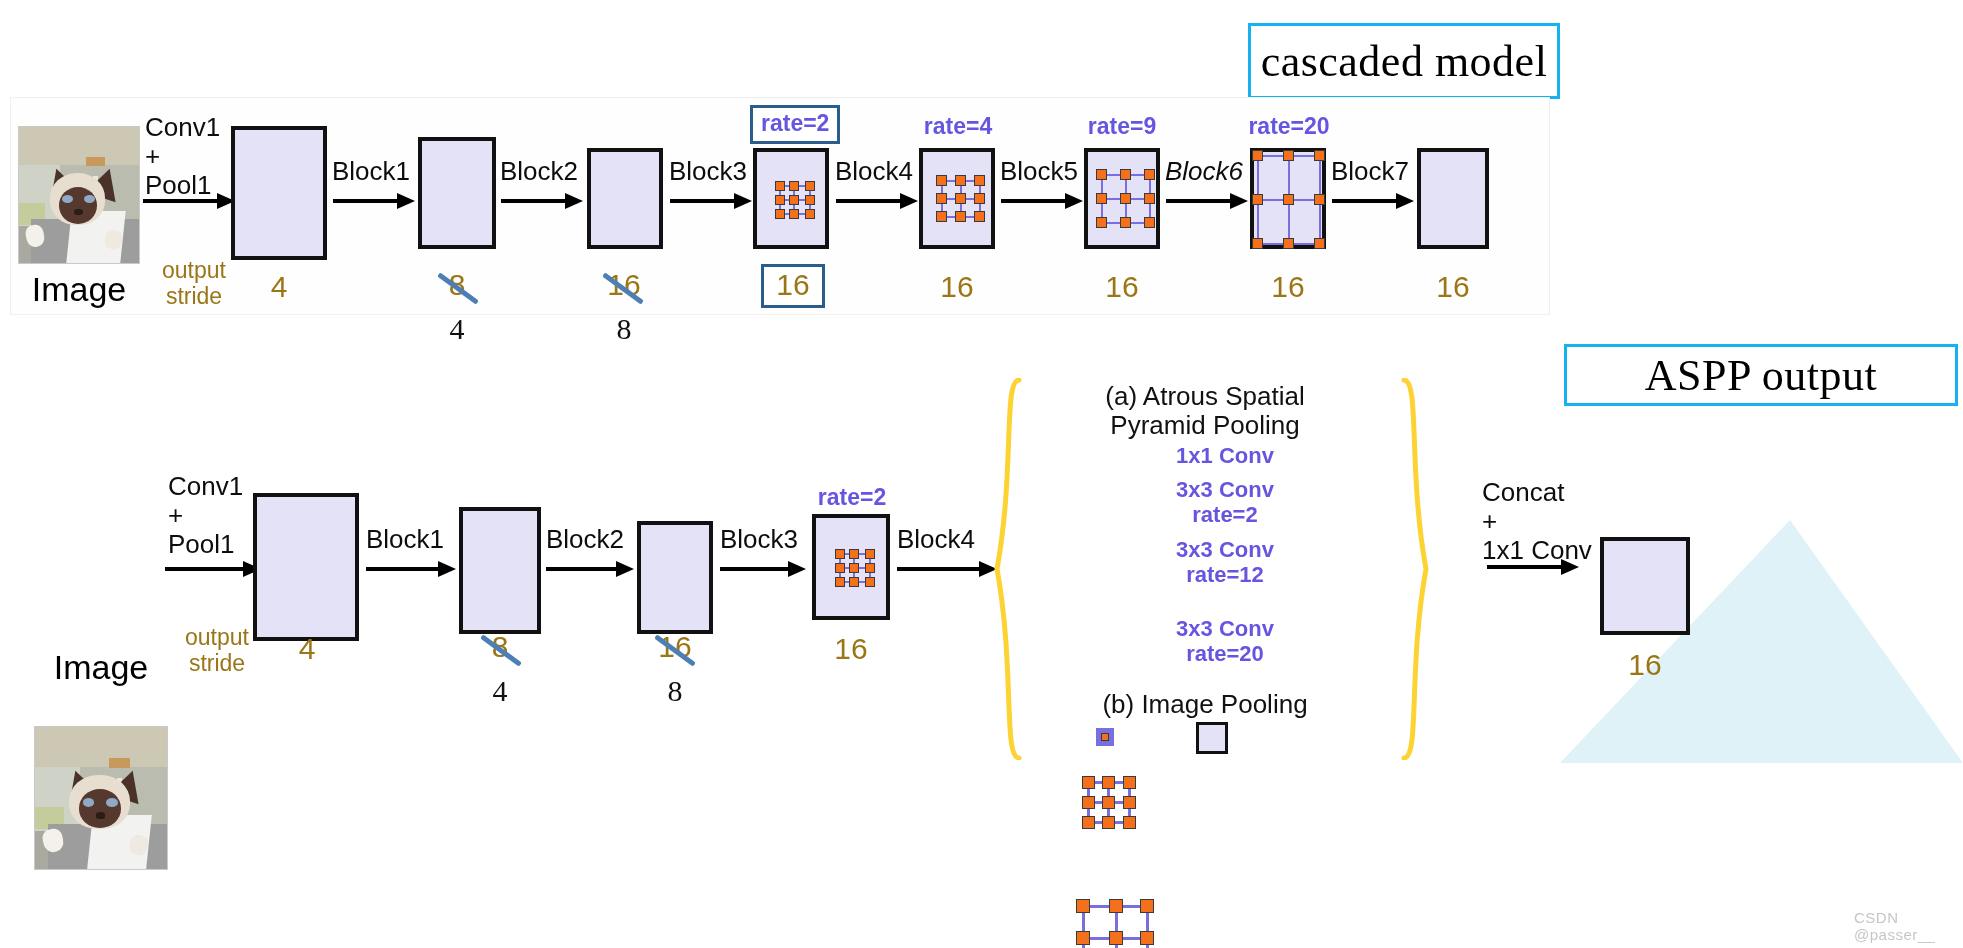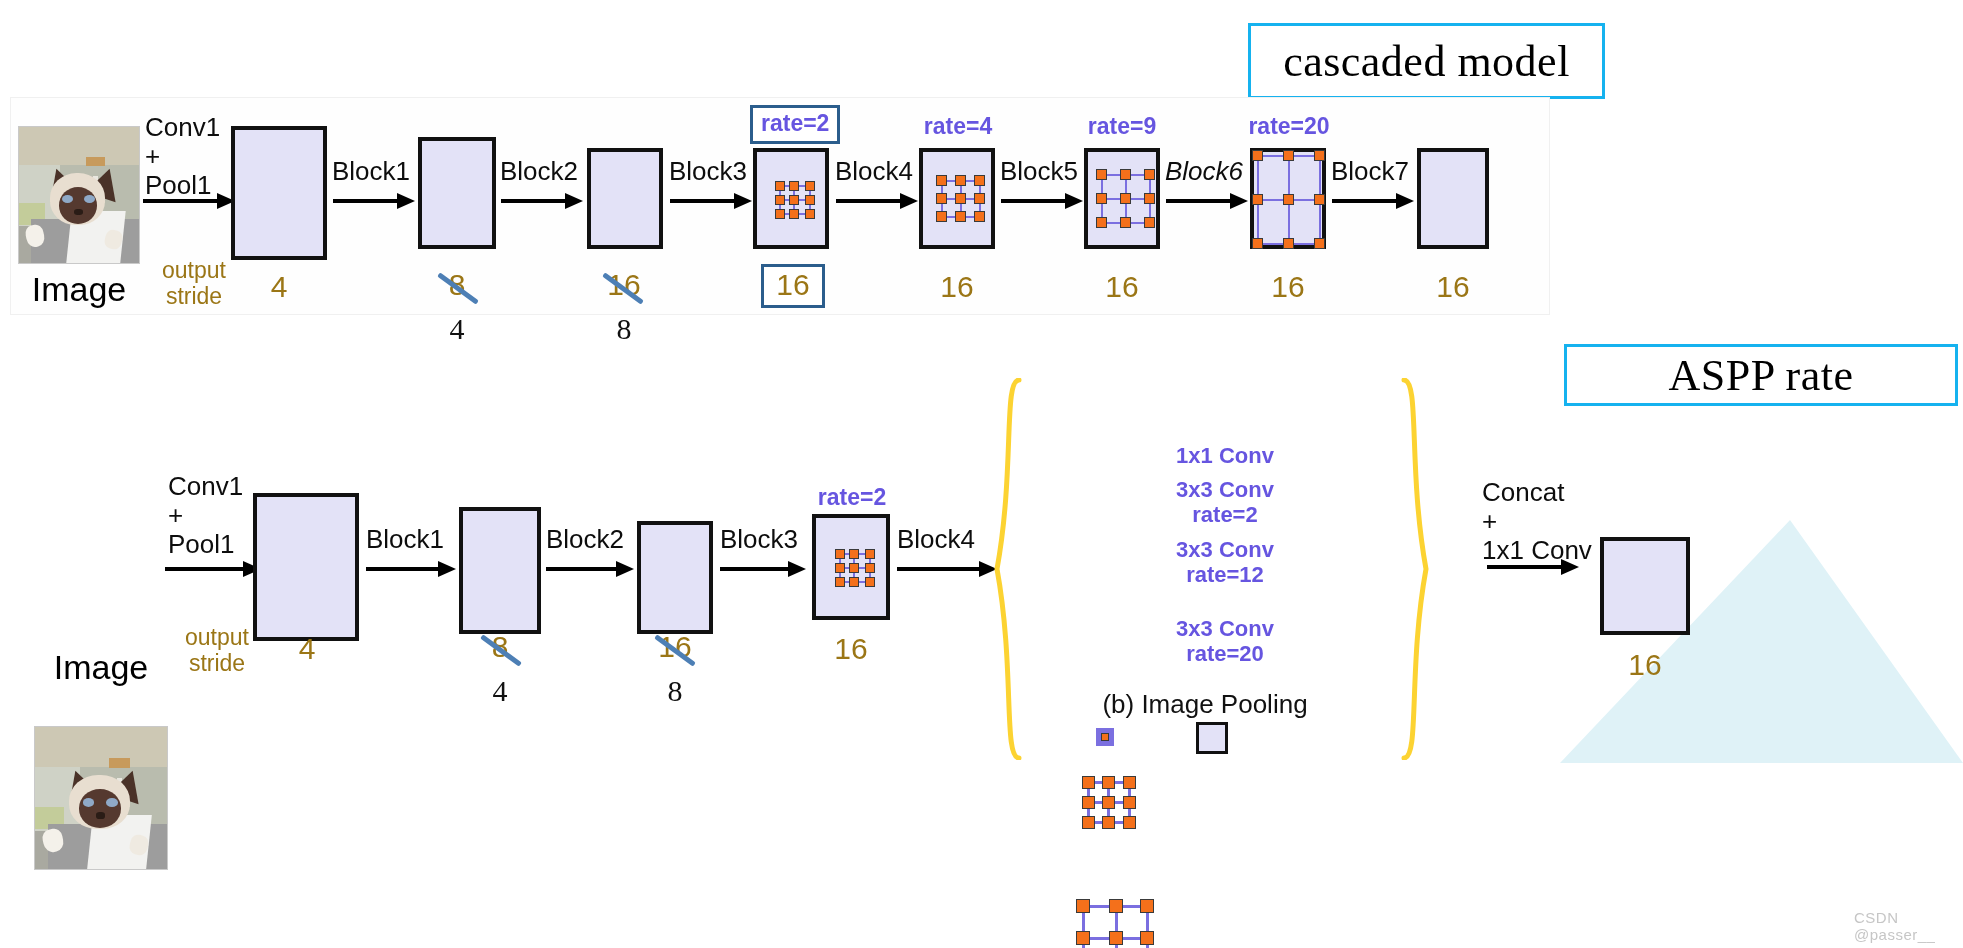--- a/index.html
+++ b/index.html
@@ -148,21 +148,21 @@
   .teal-tri { position:absolute; }
 
   .watermark {
     position:absolute; font-size:15px; color:#c6c6c6;
     font-family:"Liberation Sans", sans-serif; letter-spacing:.5px;
   }
 </style>
 </head>
 <body>
 
-<div class="abs title-box" style="left:1248px; top:23px; width:357px; height:76px;text-align:right;">
+<div class="abs title-box" style="left:1248px; top:23px; width:312px; height:76px;text-align:right;">
   <span>cascaded model</span>
 </div>
 
 <div class="abs band" style="left:10px; top:97px; width:1540px; height:218px;"></div>
 
 <div class="abs catphoto" style="left:18px; top:126px; width:122px; height:138px;">
   <div class="cp-ceil"></div>
     <div class="cp-wall"></div>
     <div class="cp-wall2"></div>
   <div class="cp-shelf"></div>
@@ -360,21 +360,21 @@
   <div class="stride-val">16</div>
 </div>
 <div class="abs" style="left:1250px; top:270px; width:76px;">
   <div class="stride-val">16</div>
 </div>
 <div class="abs" style="left:1417px; top:270px; width:72px;">
   <div class="stride-val">16</div>
 </div>
 
 <div class="abs title-box" style="left:1564px; top:344px; width:394px; height:62px;">
-  <span>ASPP rate</span>
+  <span>ASPP output</span>
 </div>
 
 <svg class="abs teal-tri" style="left:1560px; top:520px;" width="403" height="320">
   <polygon points="230,0 0,243 403,243" fill="#dff2f7"></polygon>
 </svg>
 
 <div class="abs catphoto" style="left:34px; top:588px; width:134px; height:144px;">
   <div class="cp-ceil"></div>
     <div class="cp-wall"></div>
     <div class="cp-wall2"></div>
@@ -480,20 +480,22 @@
 </div>
 
 <svg class="abs brace" style="left:993px; top:378px;" width="30" height="382">
   <path d="M26 2 C 10 2, 22 92, 4 191 C 22 290, 10 380, 26 380" stroke="#fcd332" stroke-width="5" fill="none" stroke-linecap="round"></path>
 </svg>
 <svg class="abs brace" style="left:1400px; top:378px;" width="30" height="382">
   <path d="M4 2 C 20 2, 8 92, 26 191 C 8 290, 20 380, 4 380" stroke="#fcd332" stroke-width="5" fill="none" stroke-linecap="round"></path>
 </svg>
 
 <div class="abs aspp-text-h" style="left:1010px; top:382px; width:390px;">
+  <div>(a) Atrous Spatial</div>
+  <div>Pyramid Pooling</div>
 </div>
 
 <div class="abs kernel" style="left:1096px; top:446px; width:18px; height:18px;">
   <div class="kline" style="left:0px; top:0px; width:18px; height:18px; background:#7b6fe0;"></div>
   <div class="kdot" style="left:5px; top:5px; width:8px; height:8px;"></div>
 </div>
 <div class="abs aspp-text-b" style="left:1105px; top:444px; width:240px; text-align:center;">
   <div>1x1 Conv</div>
 </div>
 

